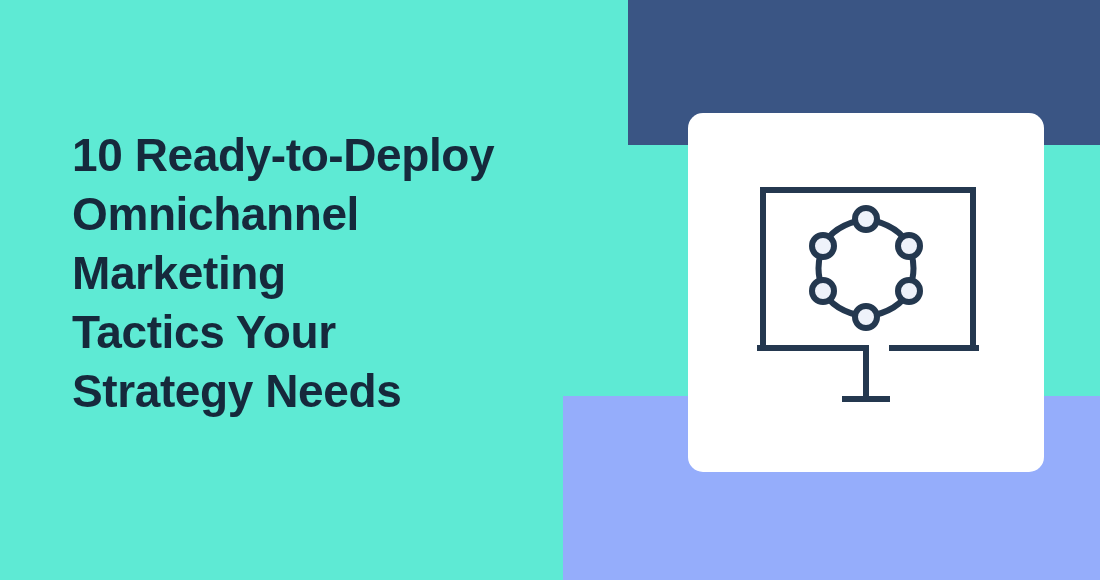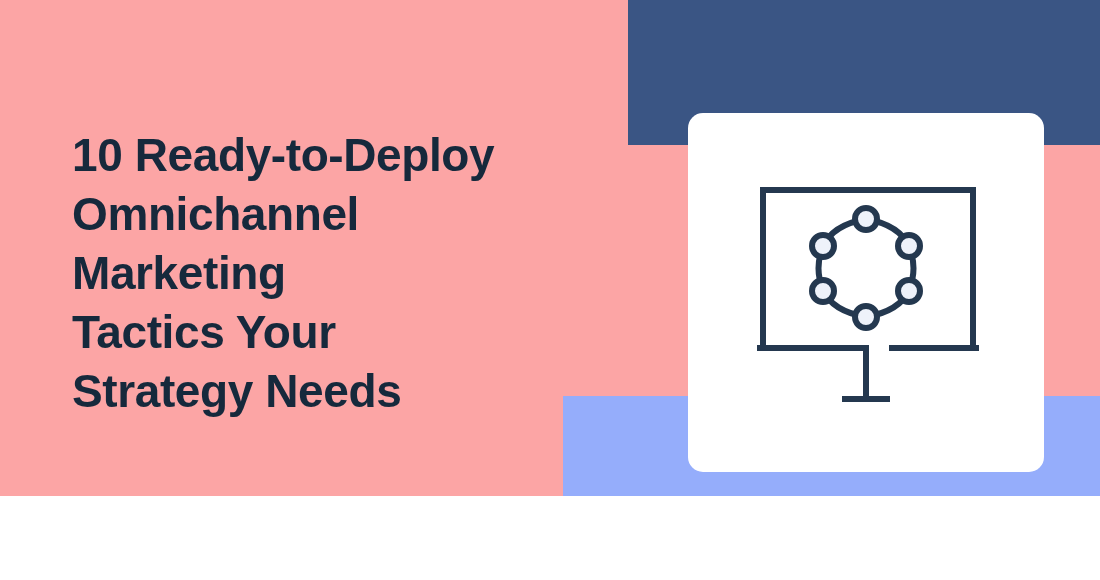--- a/index.html
+++ b/index.html
@@ -8,22 +8,22 @@
   }
   body {
     width: 1100px;
     height: 580px;
     overflow: hidden;
     font-family: "Liberation Sans", sans-serif;
   }
   .canvas {
     position: relative;
     width: 1100px;
-    height: 496px;
-    background: #fca5a5;
+    height: 580px;
+    background: #5eead4;
     overflow: hidden;
   }
 
   
   .block-dark {
     position: absolute;
     left: 628px;
     top: -2px;
     width: 472px;
     height: 147px;

